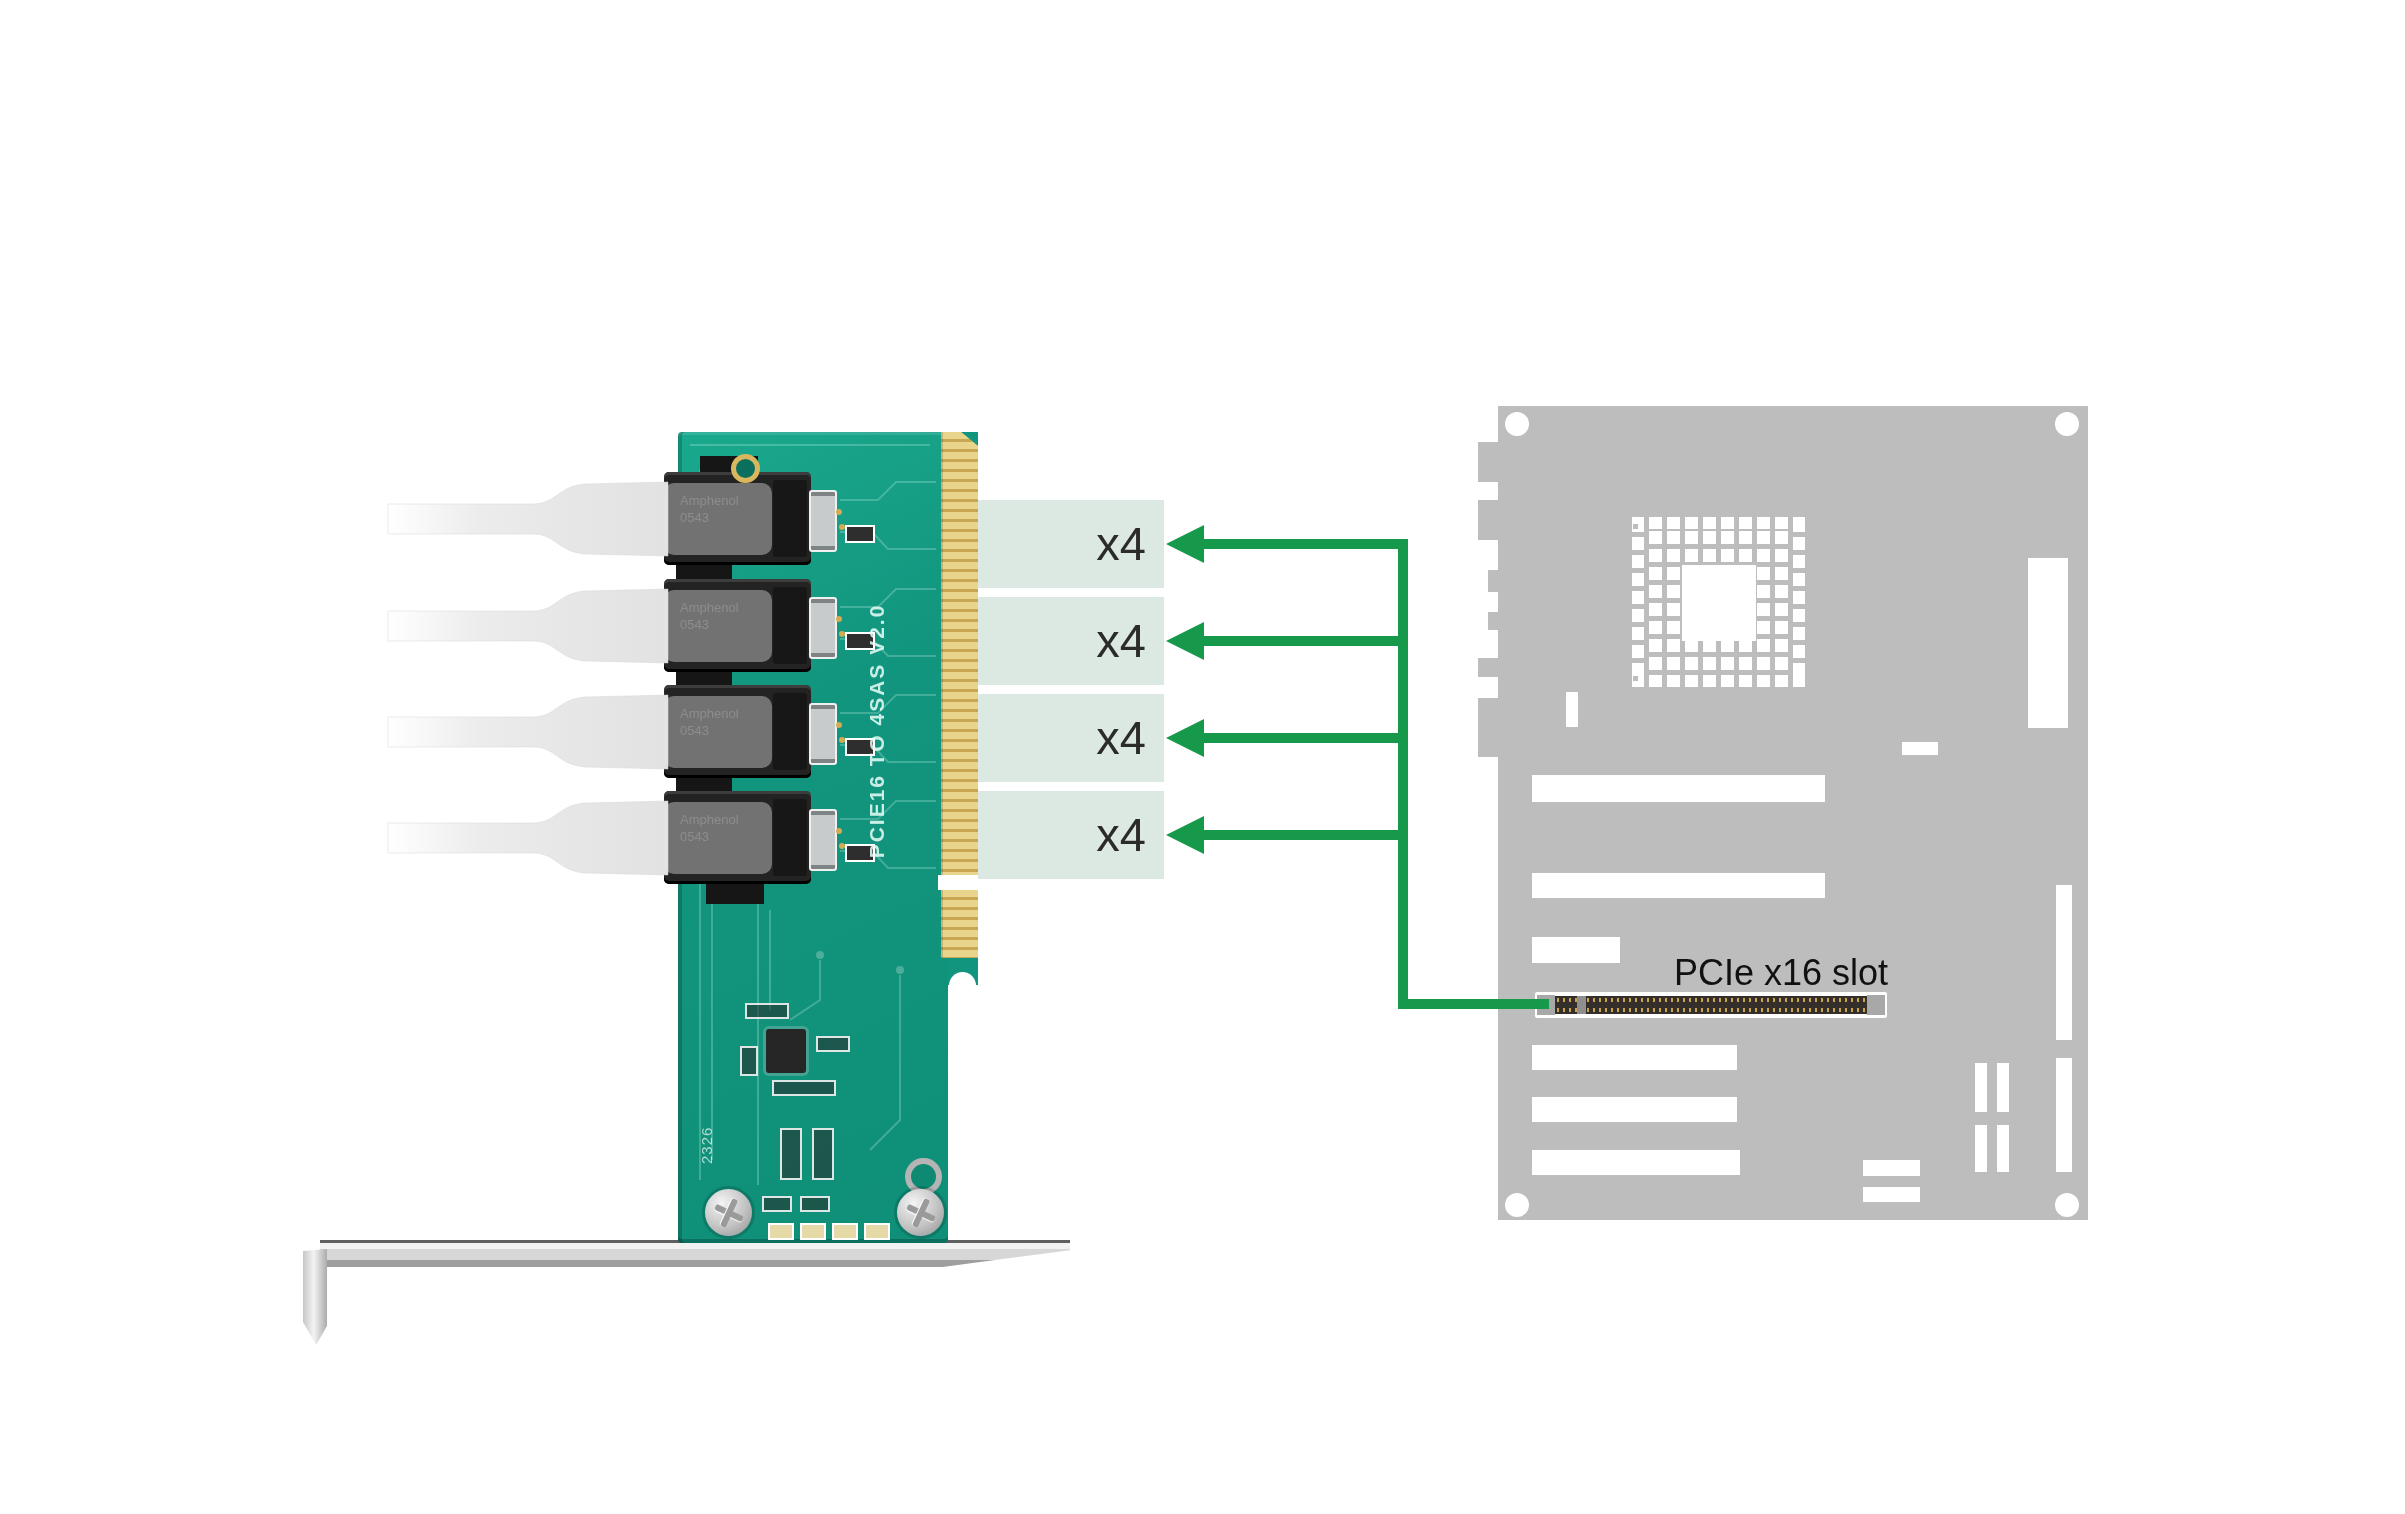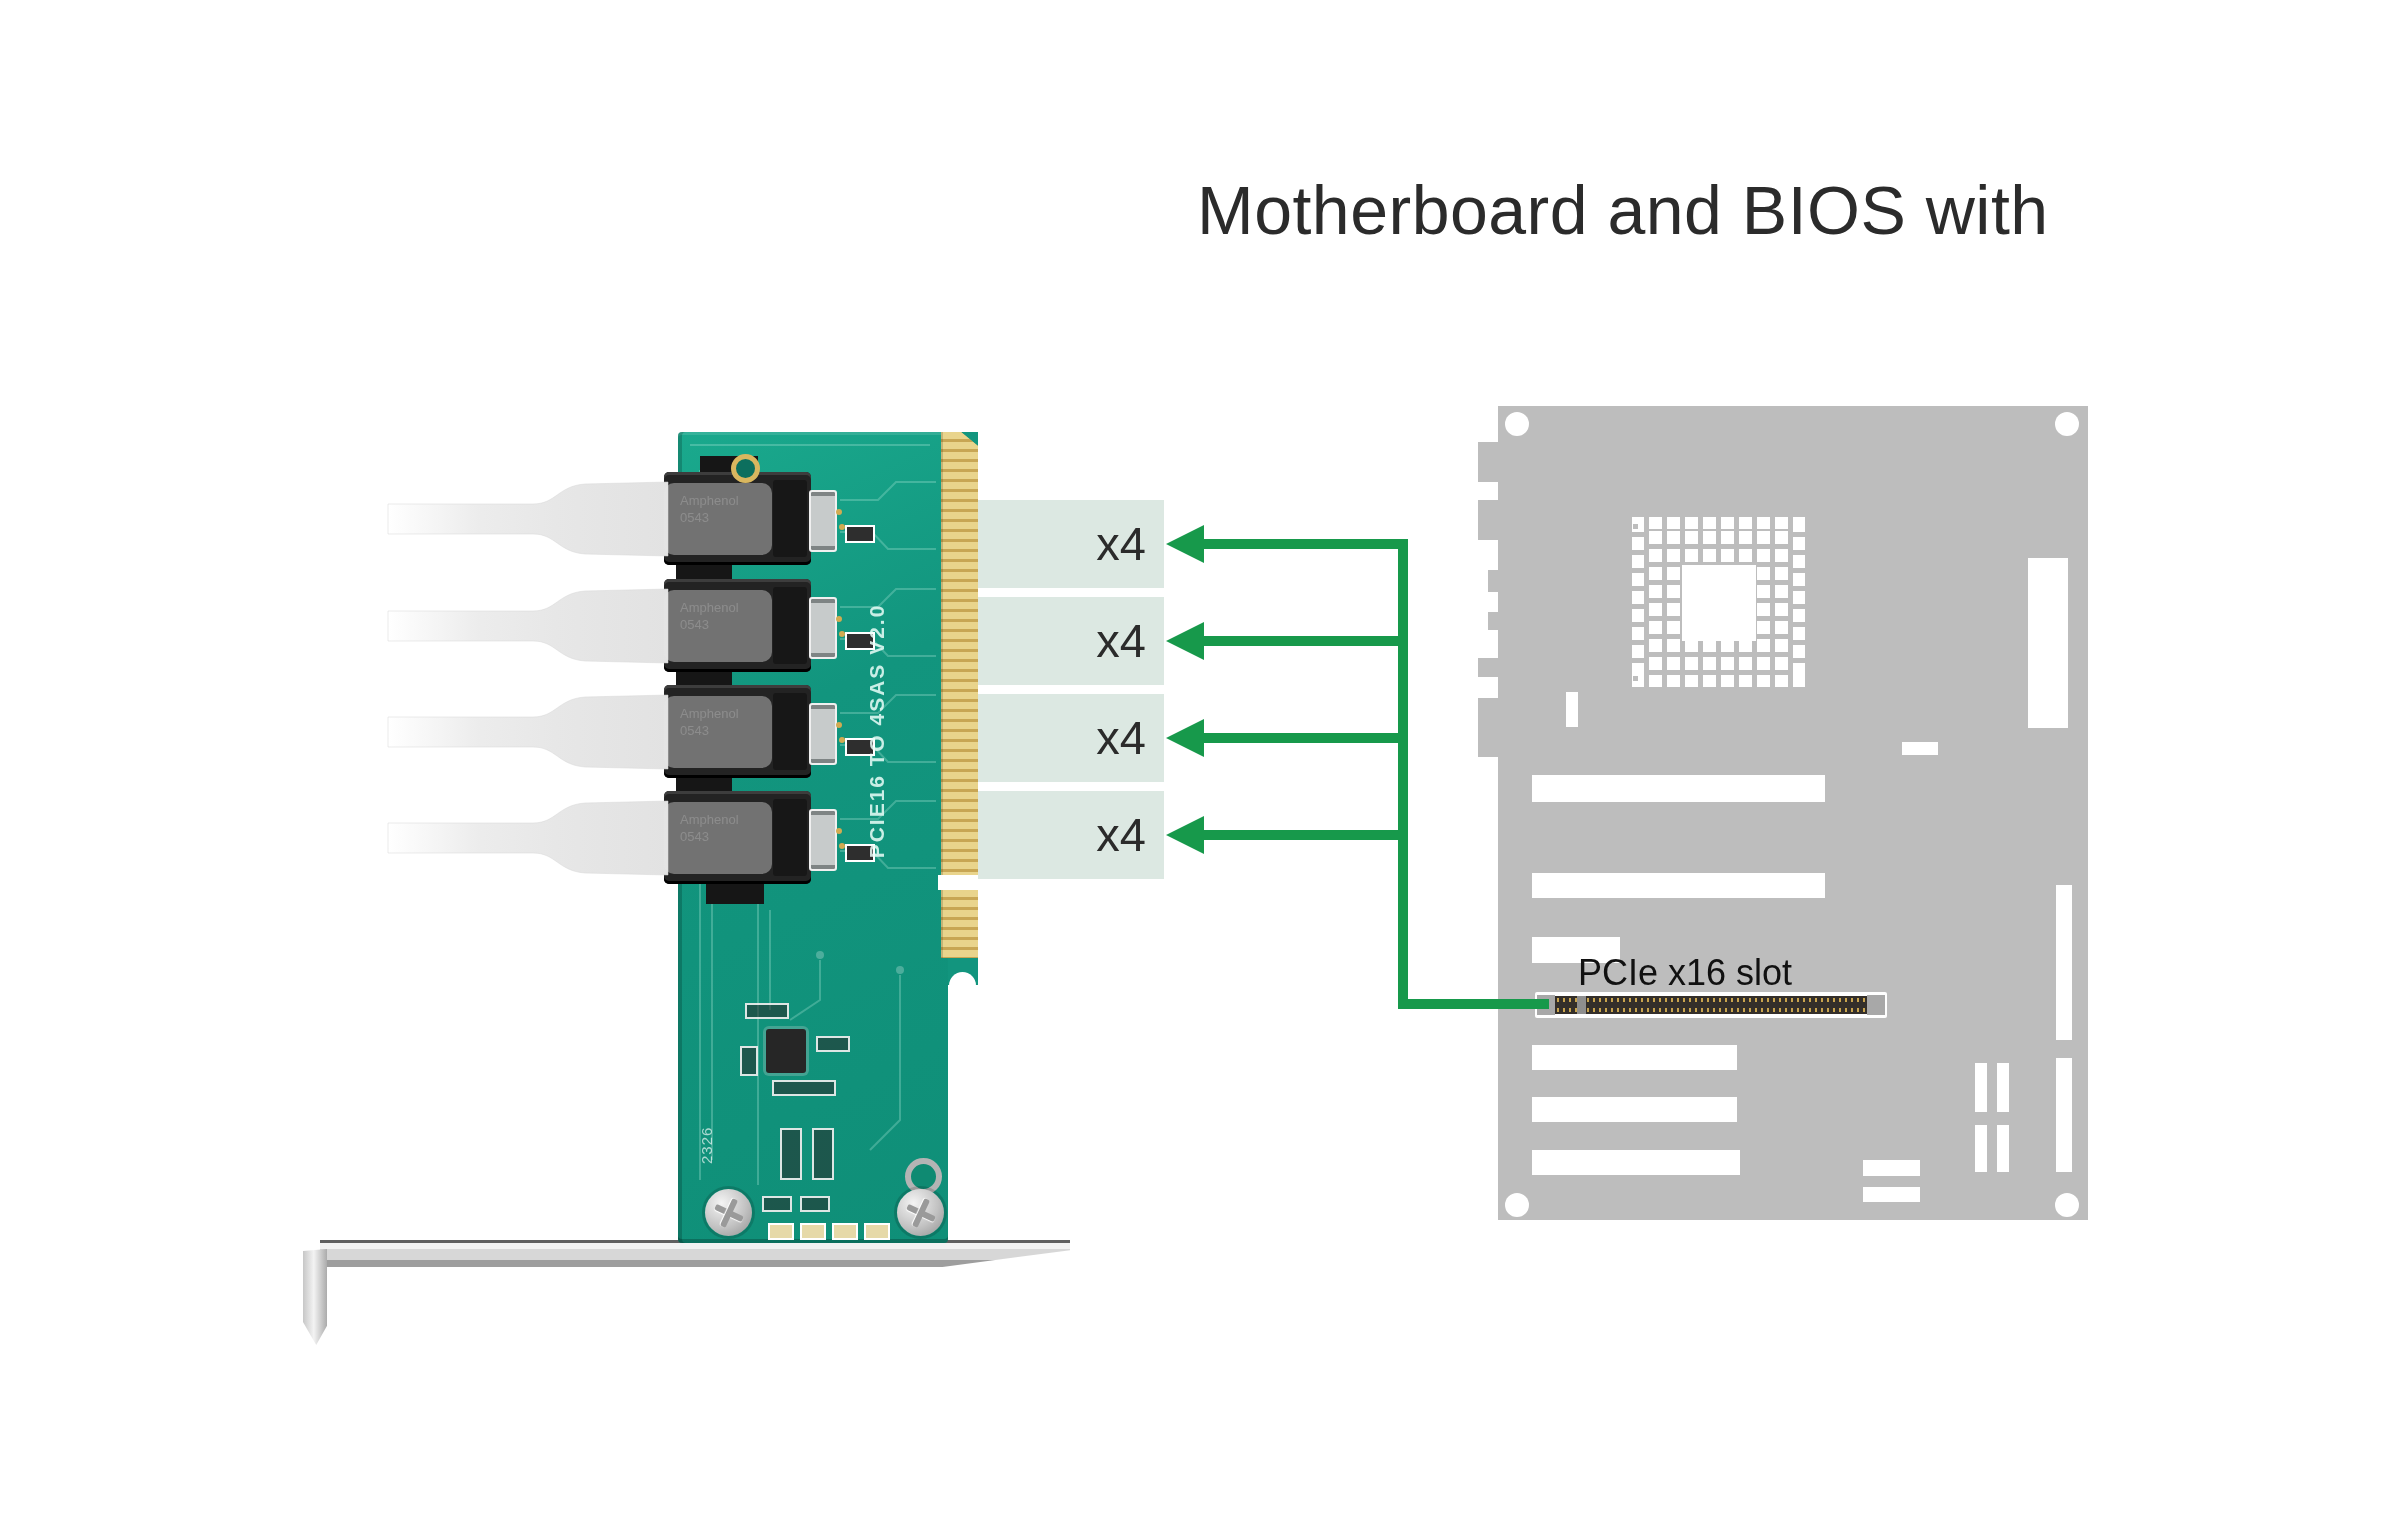--- a/index.html
+++ b/index.html
@@ -70,36 +70,35 @@
   #mobo .cut{position:absolute;background:#fff;}
   #mobo .hole{position:absolute;width:24px;height:24px;border-radius:50%;background:#fff;}
   #mobo .tab{position:absolute;background:var(--mobo);}
   #socket{position:absolute;left:134px;top:111px;width:173px;height:170px;}
   #socket .grid{position:absolute;inset:12px;background-color:#fff;
      background-image:repeating-linear-gradient(90deg,var(--mobo) 0 5px,transparent 5px 18px),
                       repeating-linear-gradient(0deg,var(--mobo) 0 5px,transparent 5px 18px);}
   #socket .center{position:absolute;left:50px;top:48px;width:74px;height:76px;background:#fff;}
   #socket .teeth{position:absolute;background-image:repeating-linear-gradient(90deg,transparent 0 5px,#fff 5px 18px);background-position-x:12px;}
   #socket .teeth.v{background-image:repeating-linear-gradient(0deg,transparent 0 5px,#fff 5px 18px);background-position-y:12px;}
-  #slot-label{position:absolute;left:80px;top:546px;width:310px;
+  #slot-label{position:absolute;left:80px;top:546px;width:310px;text-align:right;
               font-size:36px;color:#111;}
   #slot{position:absolute;left:37px;top:586px;width:352px;height:26px;background:#fff;border-radius:2px;}
   #slot .endtab{position:absolute;top:3px;width:18px;height:20px;background:#A8A8A8;}
   #slot .bar{position:absolute;left:14px;top:4px;width:324px;height:18px;background:var(--slot_dark);}
   #slot .pins{position:absolute;left:16px;width:320px;height:4px;
               background:repeating-linear-gradient(90deg,var(--pin_gold) 0 2px,transparent 2px 6px);}
   #slot .key{position:absolute;left:42px;top:4px;width:9px;height:18px;background:#8F8F8F;}
 </style>
 </head>
 <body>
 
 <div id="canvas">
 
   <div class="abs" id="title">
-    <div>Motherboard and BIOS with</div>
   </div>
 
   <div class="abs" id="bracket-bar"></div>
   <div class="abs" id="bracket-flange"></div>
 
   <div class="abs" id="pcb"></div>
   <div class="abs" id="pcb-tongue"></div>
   <div class="abs gold" id="gold-long"></div>
   <div class="abs" id="gold-key-gap"></div>
   <div class="abs gold" id="gold-short"></div>

